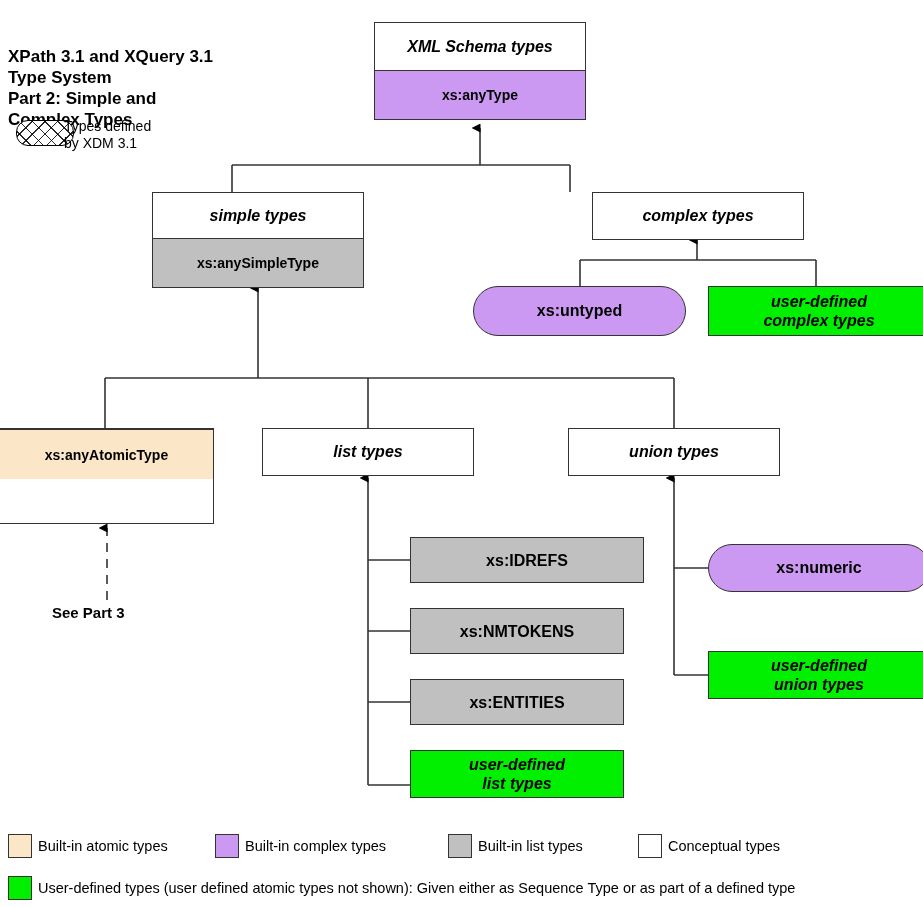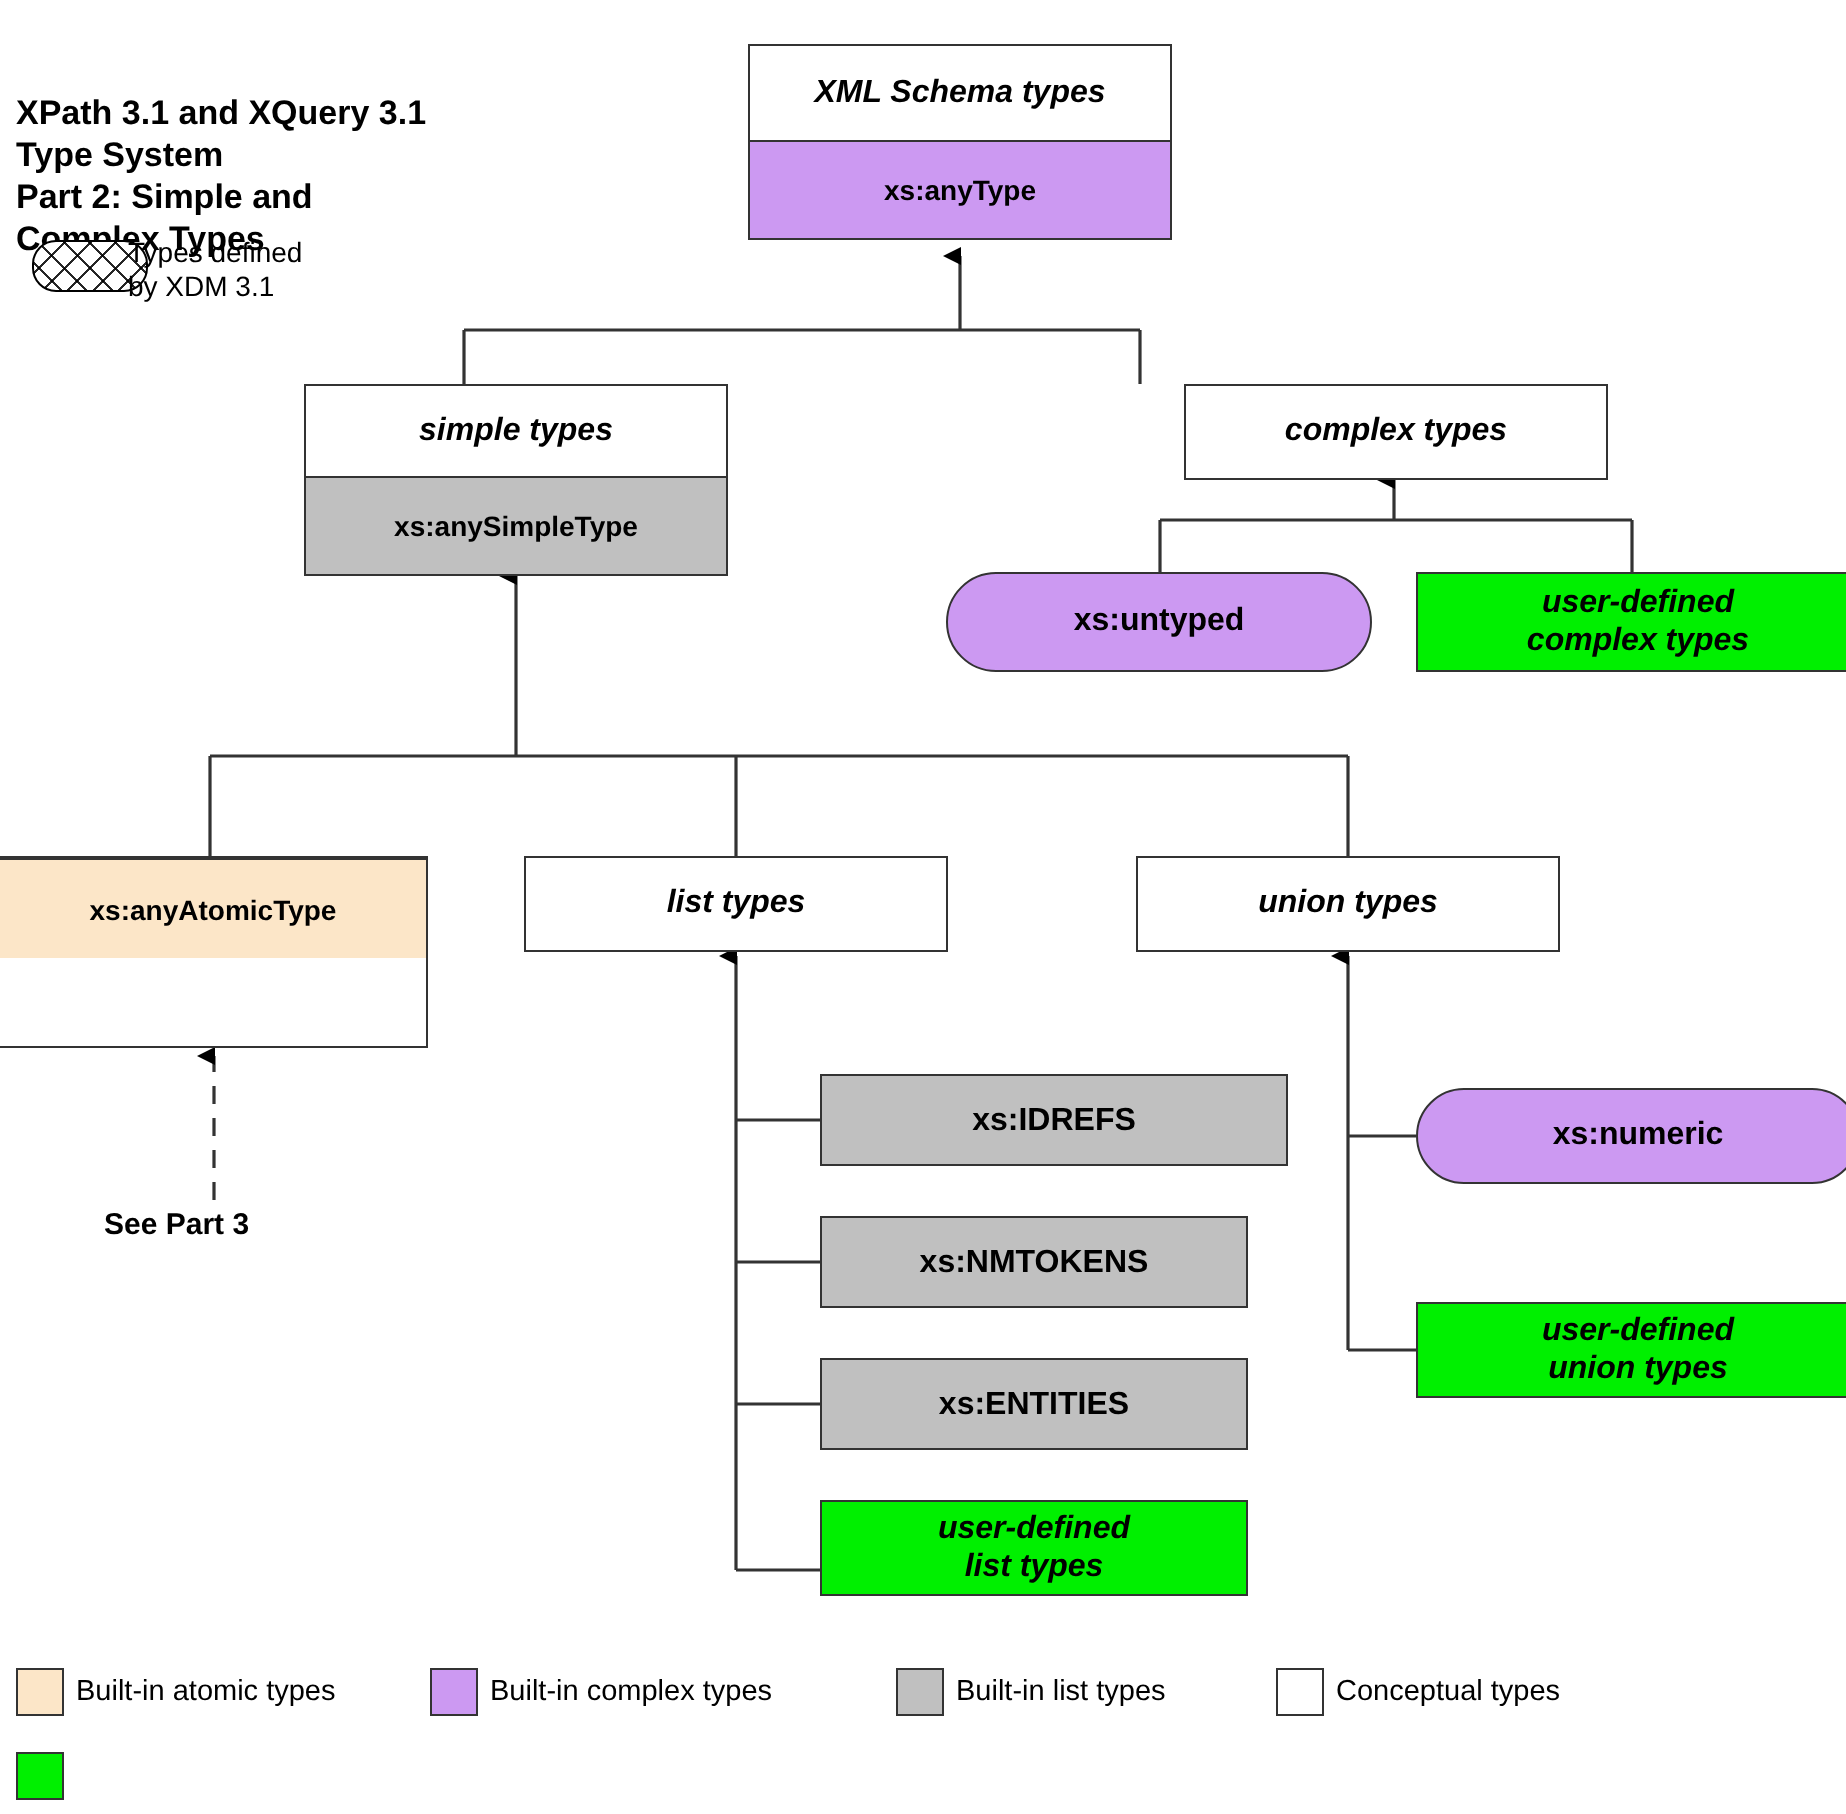--- a/index.html
+++ b/index.html
@@ -249,14 +249,15 @@
   <div class="legend-swatch fill-purple" style="left:215px; top:834px;"></div>
   <div class="legend-text" style="left:245px; top:834px;">Built-in complex types</div>
 
   <div class="legend-swatch fill-gray" style="left:448px; top:834px;"></div>
   <div class="legend-text" style="left:478px; top:834px;">Built-in list types</div>
 
   <div class="legend-swatch fill-white" style="left:638px; top:834px;"></div>
   <div class="legend-text" style="left:668px; top:834px;">Conceptual types</div>
 
   <div class="legend-swatch fill-green" style="left:8px; top:876px;"></div>
+  <div class="legend-text" style="left:38px; top:876px;">User-defined types (user defined atomic types not shown):  Given either as Sequence Type or as part of a defined type</div>
 
 </div>
 
 </body></html>

